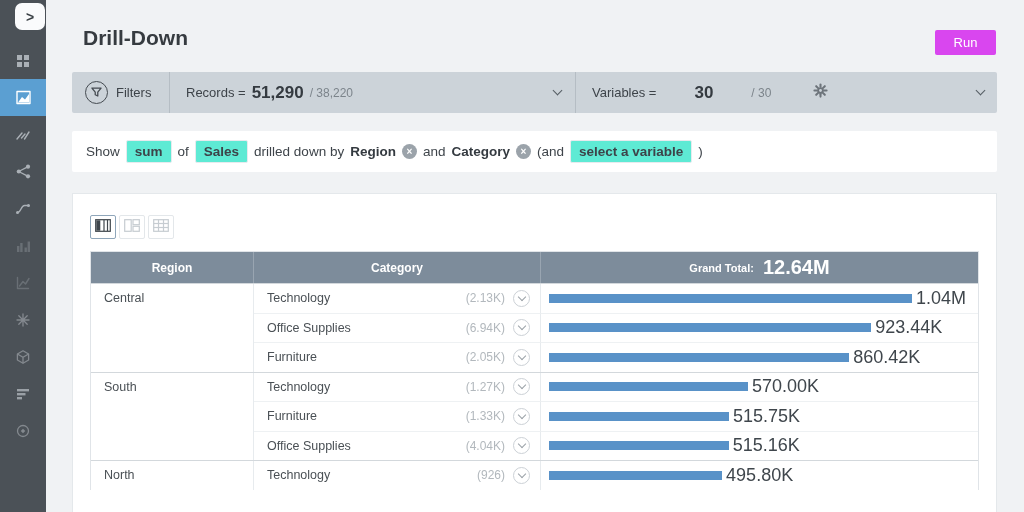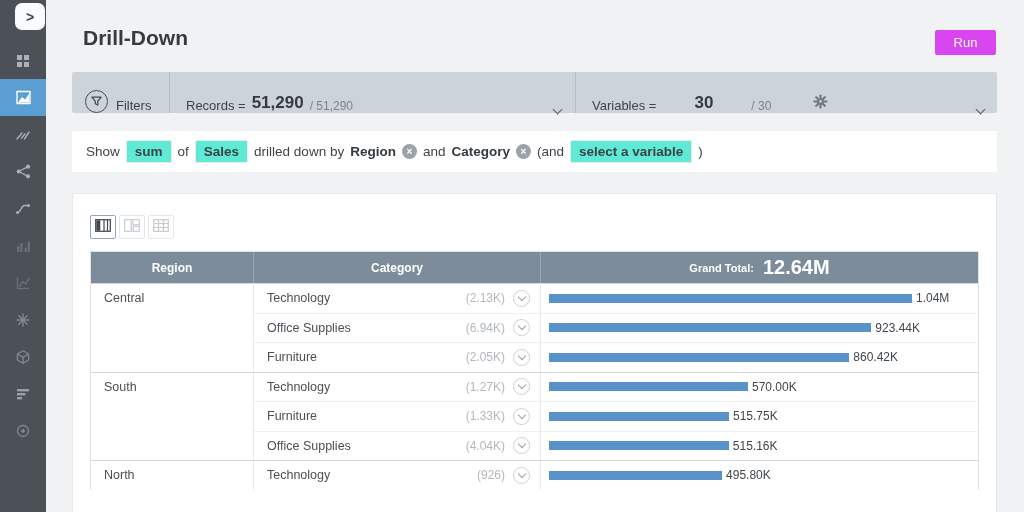--- a/index.html
+++ b/index.html
@@ -22,21 +22,21 @@
   
   .main{margin-left:46px;position:relative;height:512px;}
   .page-title{position:absolute;left:37px;top:26px;font-size:21px;font-weight:700;color:#363b40;}
   .run-btn{position:absolute;right:28px;top:30px;width:61px;height:25px;background:#d946ef;color:#fff;
     border:none;border-radius:2px;font-size:13px;font-family:inherit;cursor:pointer;}
 
   
   .filter-bar{position:absolute;left:26px;right:27px;top:72px;height:41px;background:#ccd3d9;
     border-radius:2px;display:flex;align-items:stretch;}
   .fb-divider{width:1px;background:#b5bdc4;}
-  .fb-sec{display:flex;align-items:flex-end;}
+  .fb-sec{display:flex;align-items:center;}
   .fb-filters{width:97px;padding-left:13px;cursor:pointer;}
   .funnel-circle{width:23px;height:23px;border:1.6px solid #454b51;border-radius:50%;
     display:flex;align-items:center;justify-content:center;margin-right:8px;background:transparent;}
   .fb-label{font-size:13px;color:#3d4349;}
   .fb-records{flex:1;padding:0 14px 0 16px;}
   .fb-vars{width:421px;padding:0 13px 0 16px;gap:32px;}
   .big-num{font-size:17px;font-weight:700;color:#343a40;margin:0 6px;}
   .small-num{font-size:12px;color:#7c848b;}
   .fb-eq{font-size:13px;color:#3d4349;}
   .spacer{flex:1;}
@@ -89,21 +89,21 @@
   .region-cell{padding-left:13px;font-size:12.5px;color:#4a5055;}
   .cat-cell{padding:0 10px 0 13px;font-size:12.5px;color:#4a5055;}
   .cat-name{flex:0 0 auto;}
   .cat-count{margin-left:auto;font-size:12px;color:#b2b8bd;}
   .row-chev{flex:0 0 auto;width:17px;height:17px;border:1px solid #ccd1d6;border-radius:50%;
     margin-left:8px;display:flex;align-items:center;justify-content:center;cursor:pointer;}
   .row-chev i{display:block;width:6px;height:6px;border-right:1.4px solid #9aa1a7;
     border-bottom:1.4px solid #9aa1a7;transform:rotate(45deg);margin-top:-3px;}
   .bar-cell{padding-left:8px;}
   .sales-bar{height:9px;background:#5992c8;flex:0 0 auto;}
-  .sales-value{margin-left:4px;font-size:12px;color:#3f464c;white-space:nowrap;}
+  .sales-value{margin-left:4px;font-size:18px;color:#3f464c;white-space:nowrap;}
 </style>
 </head>
 <body>
 
 <div class="sidebar">
   <div class="side-icons">
     <div class="side-item">
       <span>
           <svg width="16" height="16" viewBox="0 0 16 16">
             <g fill="#aab0b6" stroke="none">
@@ -228,21 +228,21 @@
           <svg width="11" height="11" viewBox="0 0 12 12">
             <path d="M1 1.2 H11 L7.4 5.6 V9.8 L4.6 8.5 V5.6 Z" fill="none" stroke="#454b51" stroke-width="1.4" stroke-linejoin="round"></path>
           </svg>
         </span>
       <span class="fb-label">Filters</span>
     </div>
     <div class="fb-divider"></div>
     <div class="fb-sec fb-records">
       <span class="fb-eq">Records =</span>
       <span class="big-num">51,290</span>
-      <span class="small-num">/ 51,290</span>
+      <span class="small-num">/ 38,220</span>
       <span class="spacer"></span>
       <span class="chev"></span>
     </div>
     <div class="fb-divider"></div>
     <div class="fb-sec fb-vars">
       <span class="fb-eq">Variables =</span>
       <span class="big-num">30</span>
       <span class="small-num">/ 30</span>
       <span class="gear"><svg width="15" height="15" viewBox="0 0 16 16">
             <g stroke="#6d747b" stroke-width="2.2" stroke-linecap="round">

